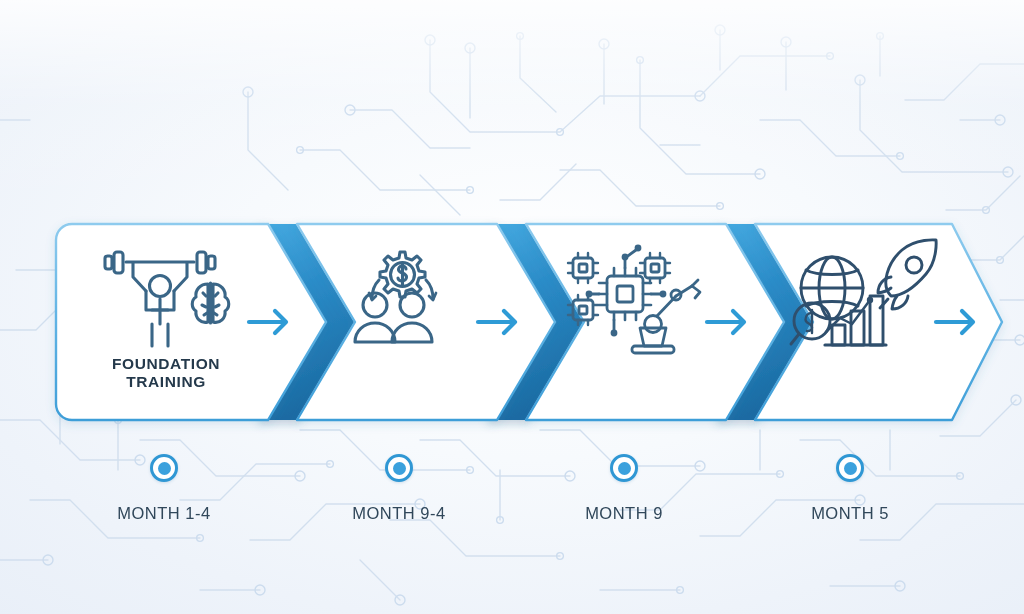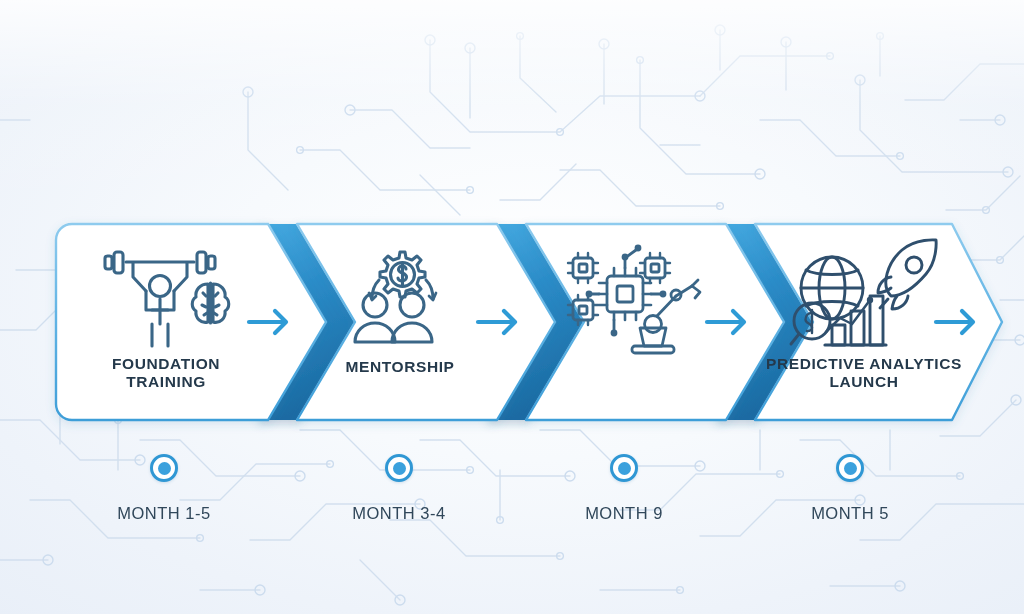--- a/index.html
+++ b/index.html
@@ -469,37 +469,34 @@
       <g>
         <line x1="936" y1="322" x2="972" y2="322"></line>
         <path d="M962 311 L973 322 L962 333"></path>
       </g>
     </g>
   </svg>
 
   <div class="card-text" style="left:78px; top:355px; width:176px;">FOUNDATION
 TRAINING</div>
 
-  <div class="card-text" style="left:312px; top:358px; width:176px;">MENTORSHIP</div>
-
-
-  <div class="card-text" style="left:760px; top:355px; width:208px;">PREDICTIVE ANALYTICS
-LAUNCH</div>
+
+
 
   <div class="month-dot" style="left:150px; top:454px;">
     <i></i>
   </div>
   <div class="month-dot" style="left:385px; top:454px;">
     <i></i>
   </div>
   <div class="month-dot" style="left:610px; top:454px;">
     <i></i>
   </div>
   <div class="month-dot" style="left:836px; top:454px;">
     <i></i>
   </div>
 
-  <div class="month-label" style="left:164px; top:504px;">MONTH 1-5</div>
-  <div class="month-label" style="left:399px; top:504px;">MONTH 3-4</div>
+  <div class="month-label" style="left:164px; top:504px;">MONTH 1-4</div>
+  <div class="month-label" style="left:399px; top:504px;">MONTH 9-4</div>
   <div class="month-label" style="left:624px; top:504px;">MONTH 9</div>
   <div class="month-label" style="left:850px; top:504px;">MONTH 5</div>
 
 </div>
 
 </body></html>

